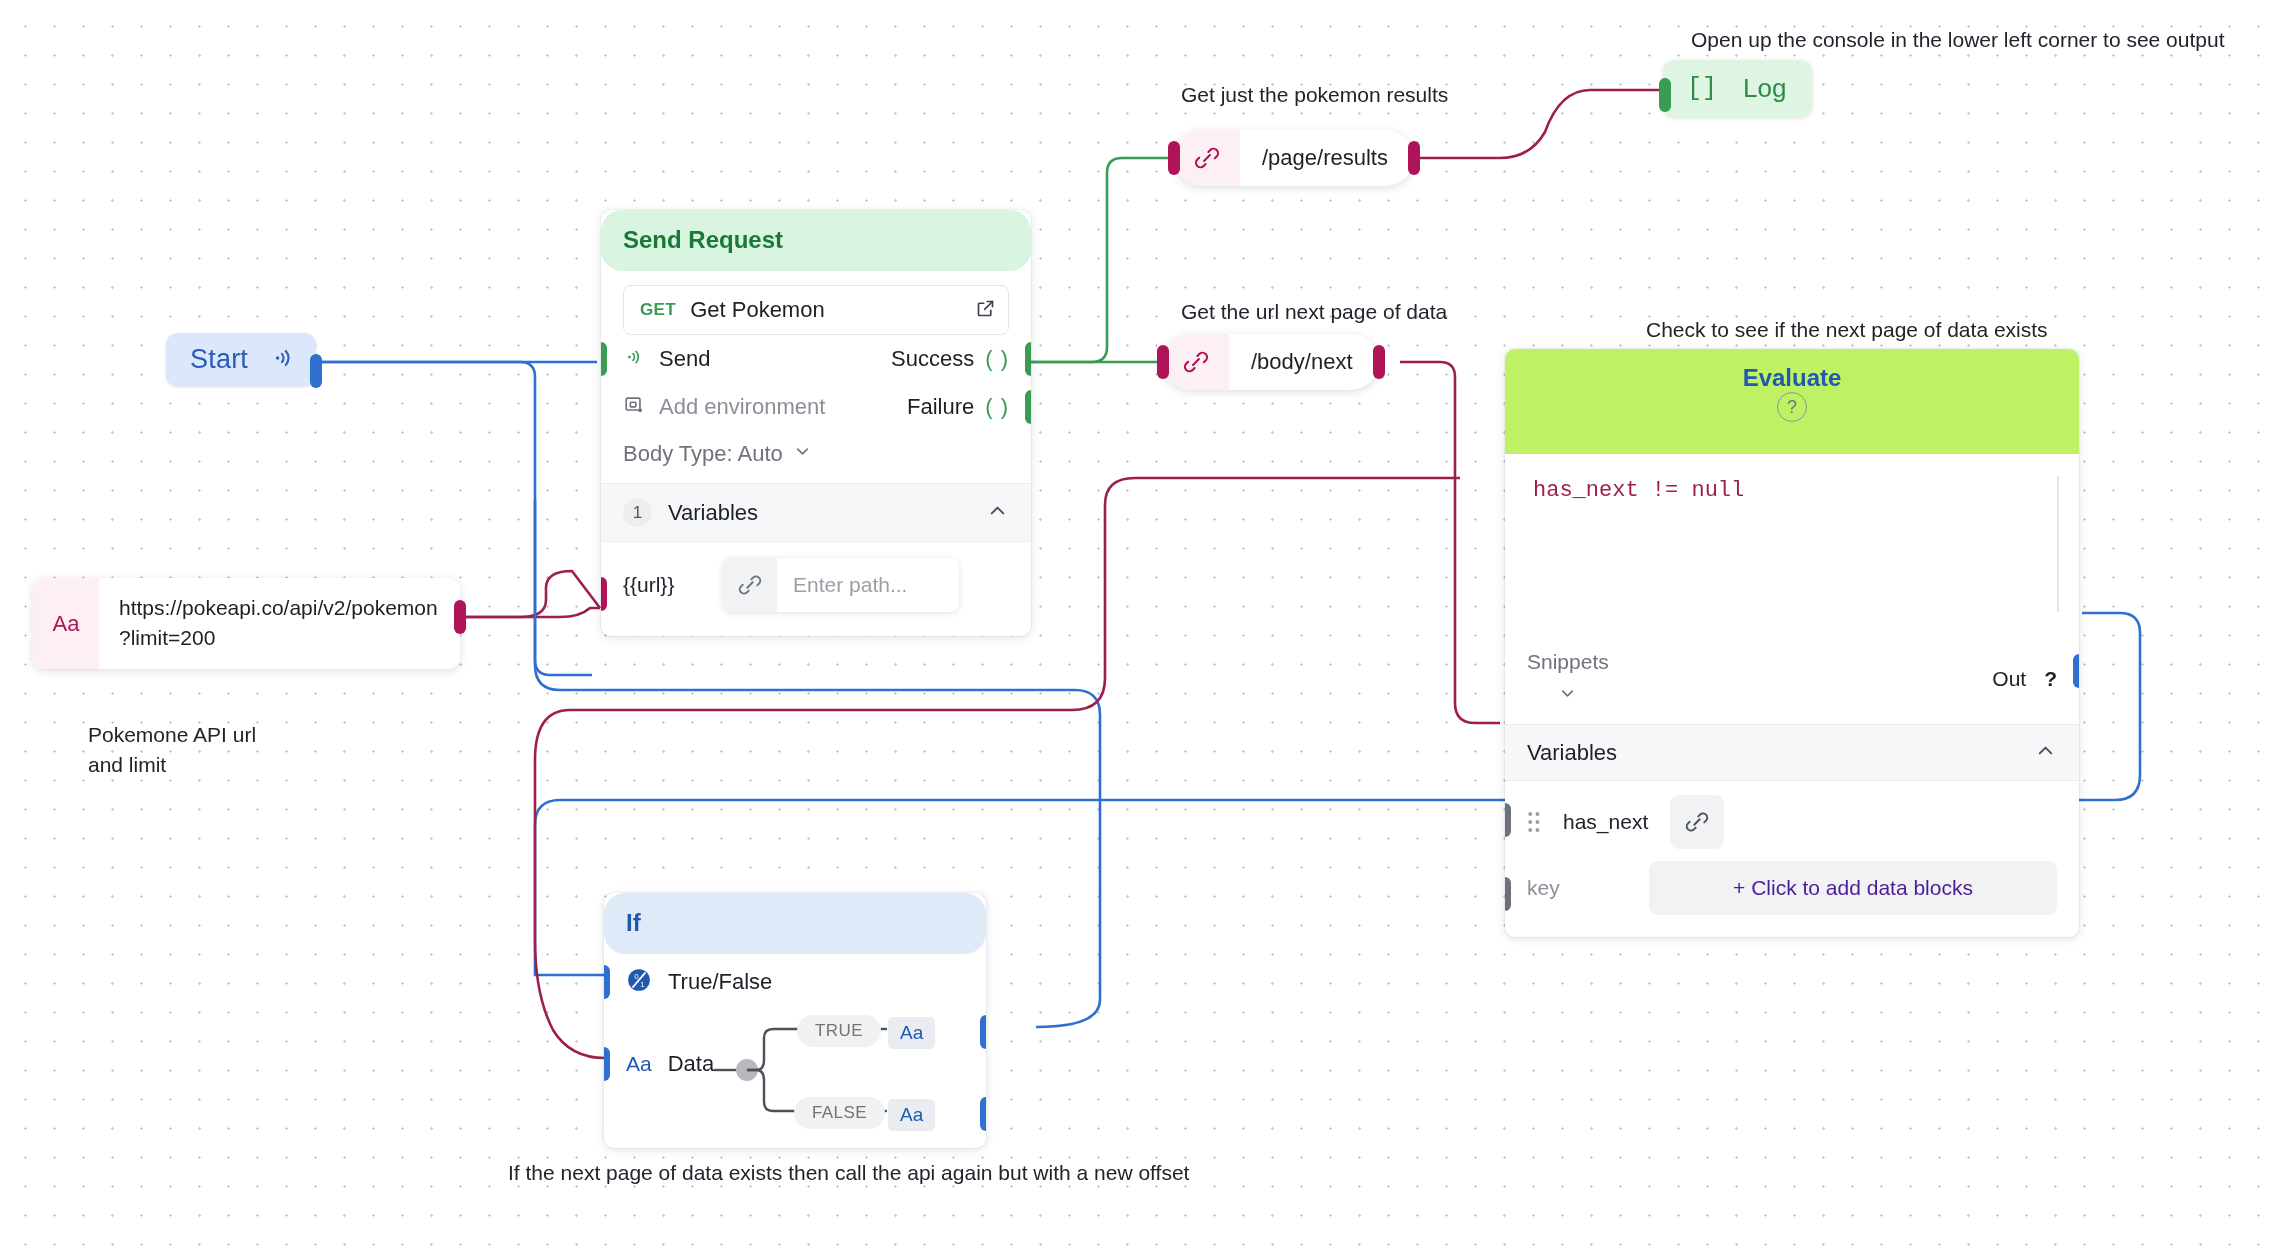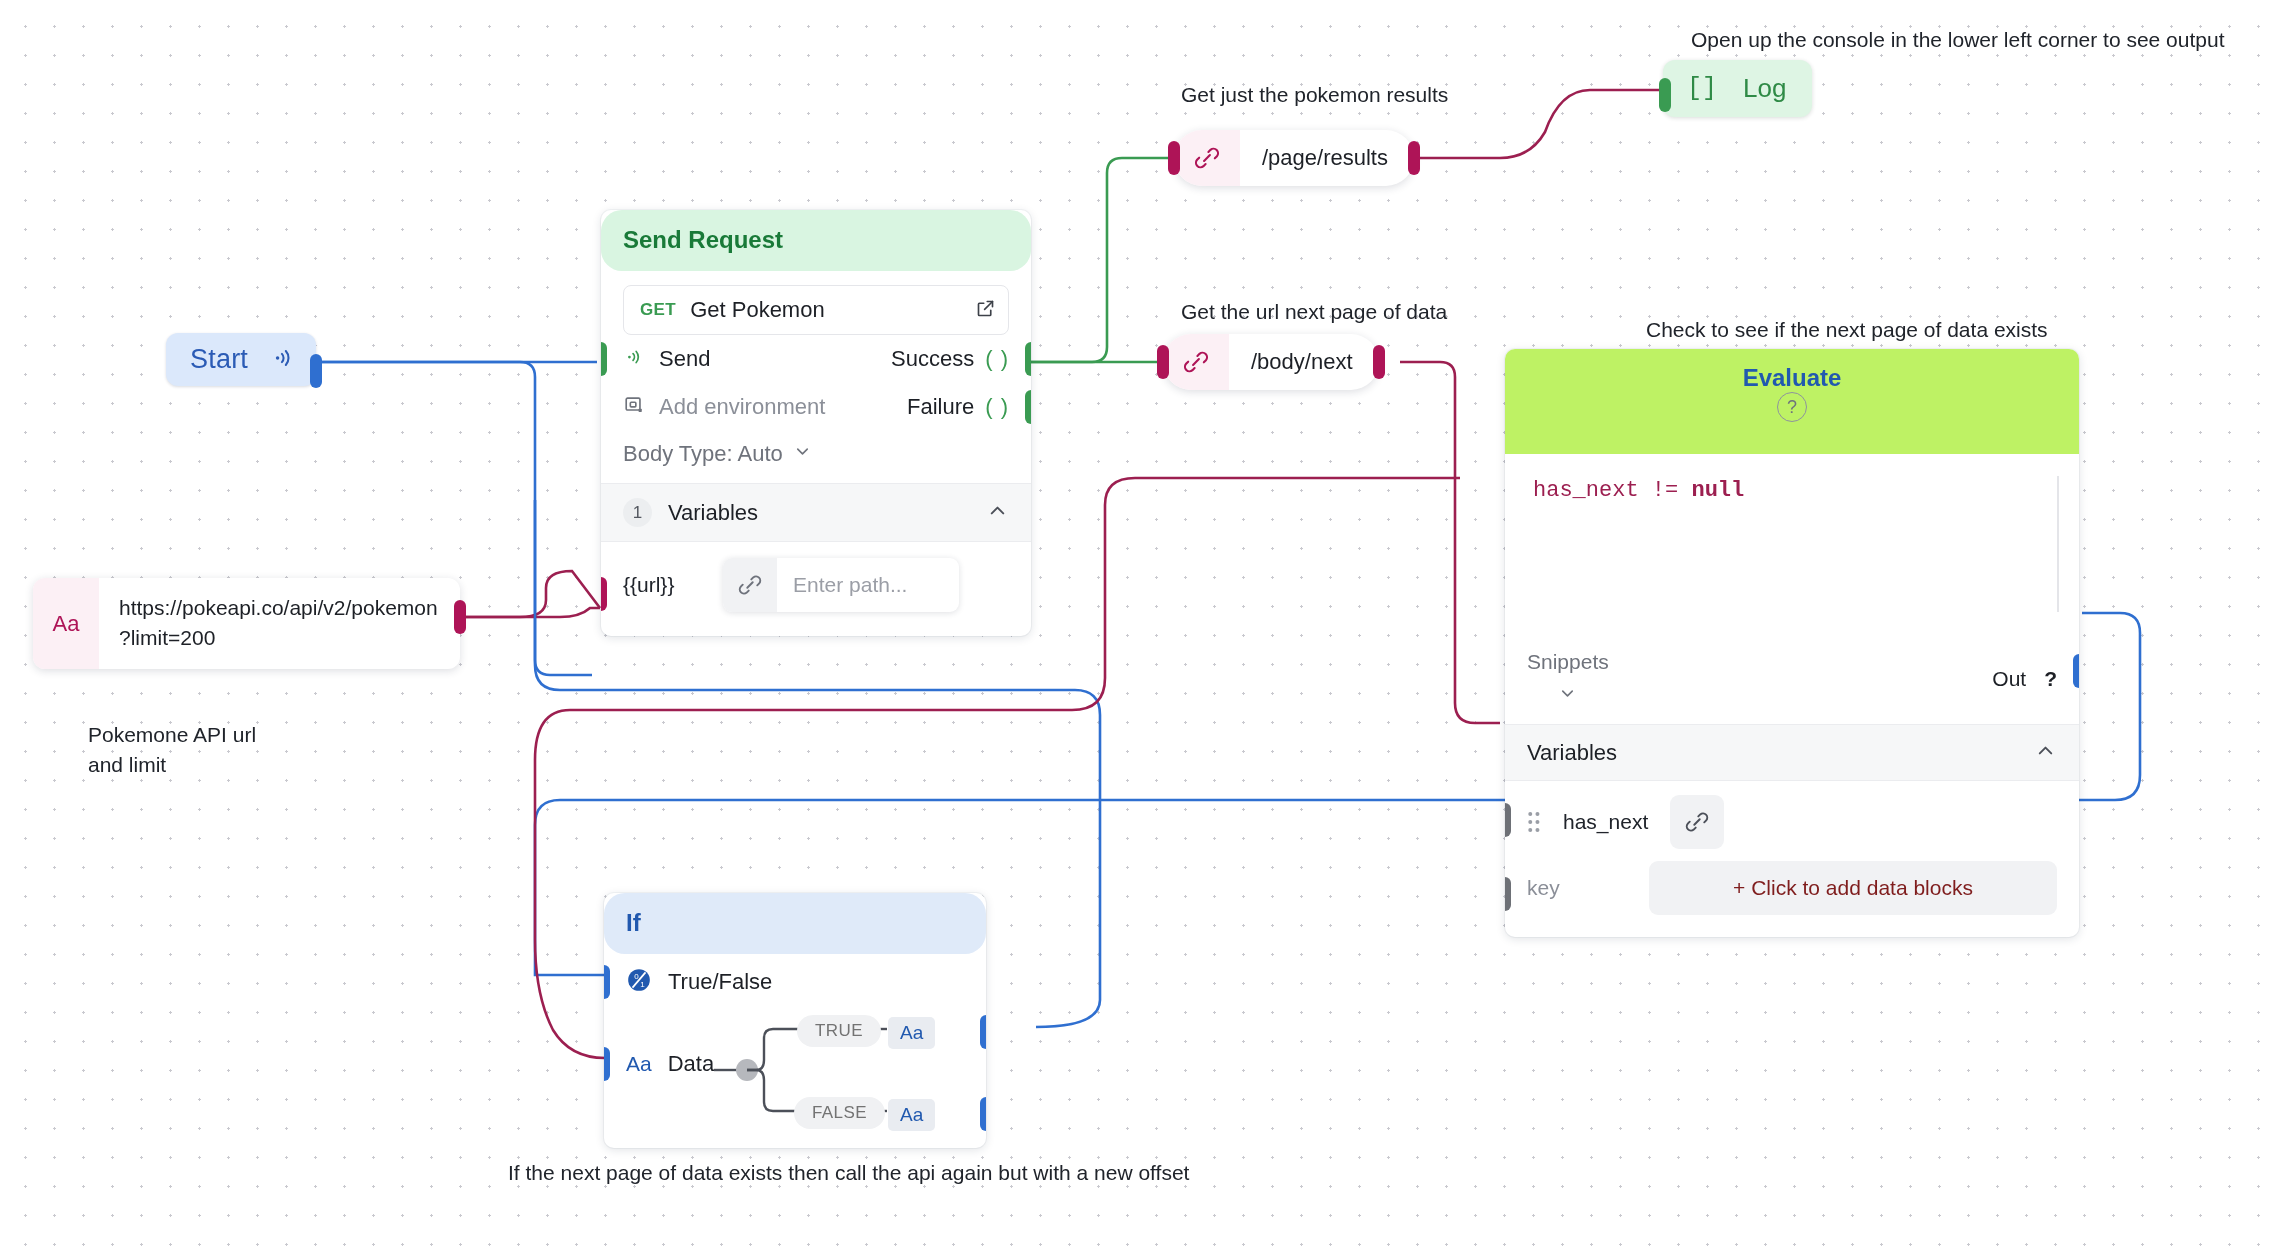--- a/index.html
+++ b/index.html
@@ -263,21 +263,21 @@
     height: 182px;
     padding: 24px 28px;
     background: #fff;
   }
   .code-line {
     font-family: "Liberation Mono", monospace;
     font-size: 22px;
     color: #9c1f50;
     white-space: pre;
   }
-  .code-line b { color: #9c1f50; font-weight: bold; }
+  .code-line b { color: #9c1f50; font-weight: normal; }
   .code-scroll {
     position: absolute;
     right: 20px; top: 22px;
     width: 2px; height: 136px;
     background: #e4e5e9;
   }
   .eval-footer {
     display: flex; align-items: center; justify-content: space-between;
     padding: 14px 22px 16px;
     background: #fff;
@@ -291,21 +291,21 @@
   .out-txt { font-size: 21px; color: #1d2026; }
   .qmark { font-size: 21px; color: #1d2026; font-weight: bold; }
 
   .add-blocks {
     flex: 1;
     margin-left: 0;
     height: 54px;
     background: #f1f2f4;
     border-radius: 9px;
     display: flex; align-items: center; justify-content: center;
-    color: #7f1d1d;
+    color: #4c1d95;
     font-size: 21px;
   }
   .drag-dots { display: flex; }
 
   
   .if-card { width: 382px; }
   .if-row {
     display: flex; align-items: center; gap: 16px;
     padding: 0 22px; height: 56px;
     position: relative;

